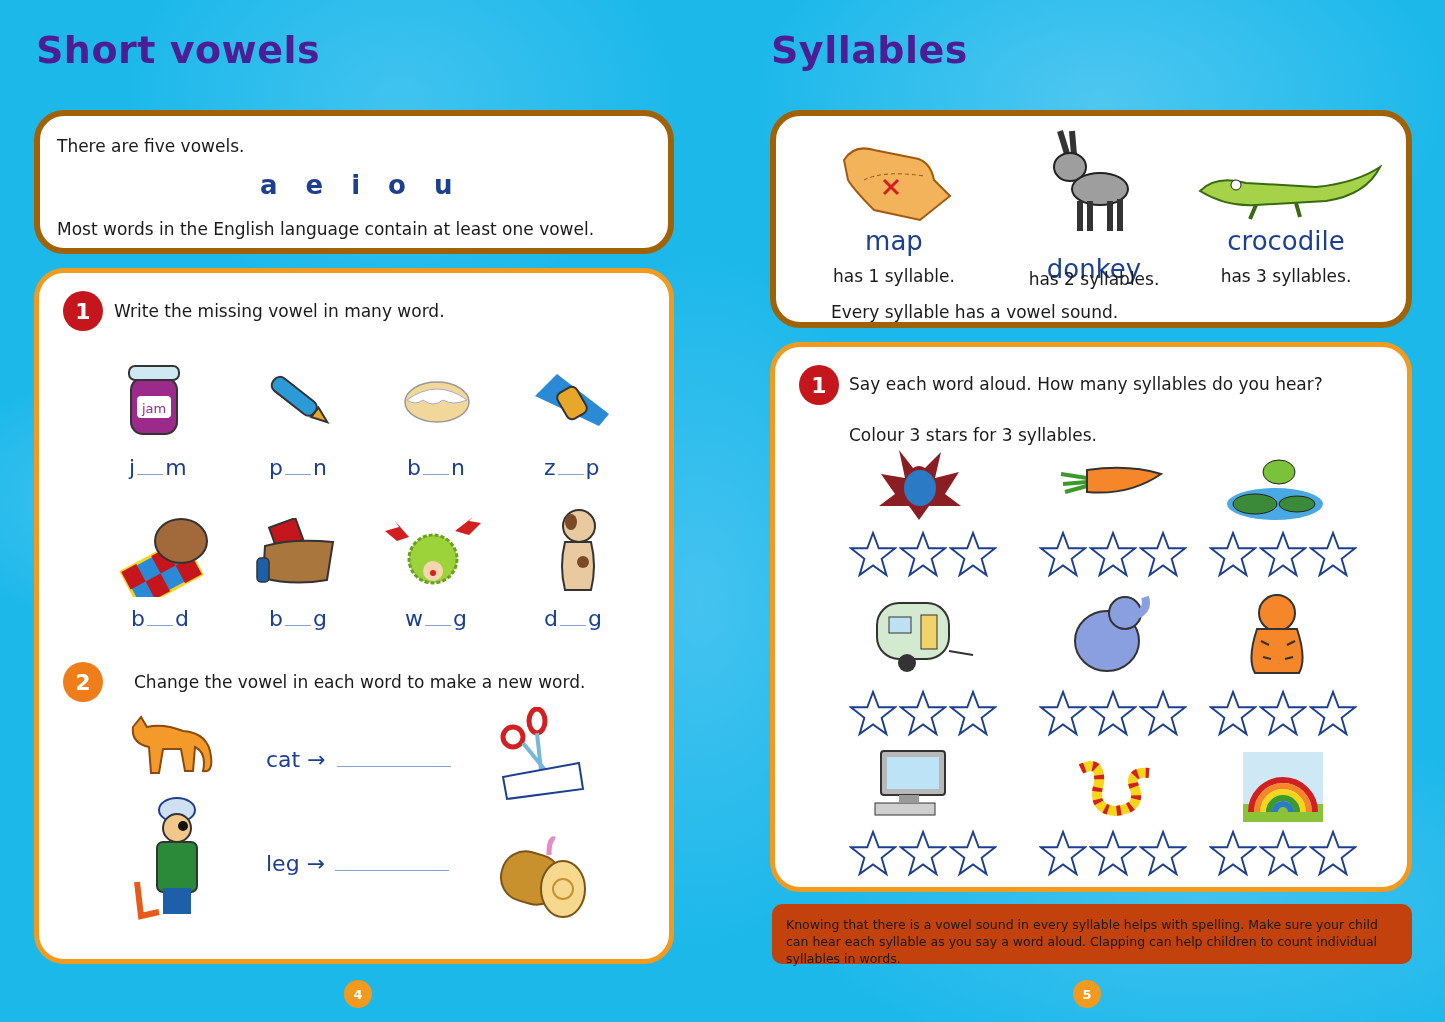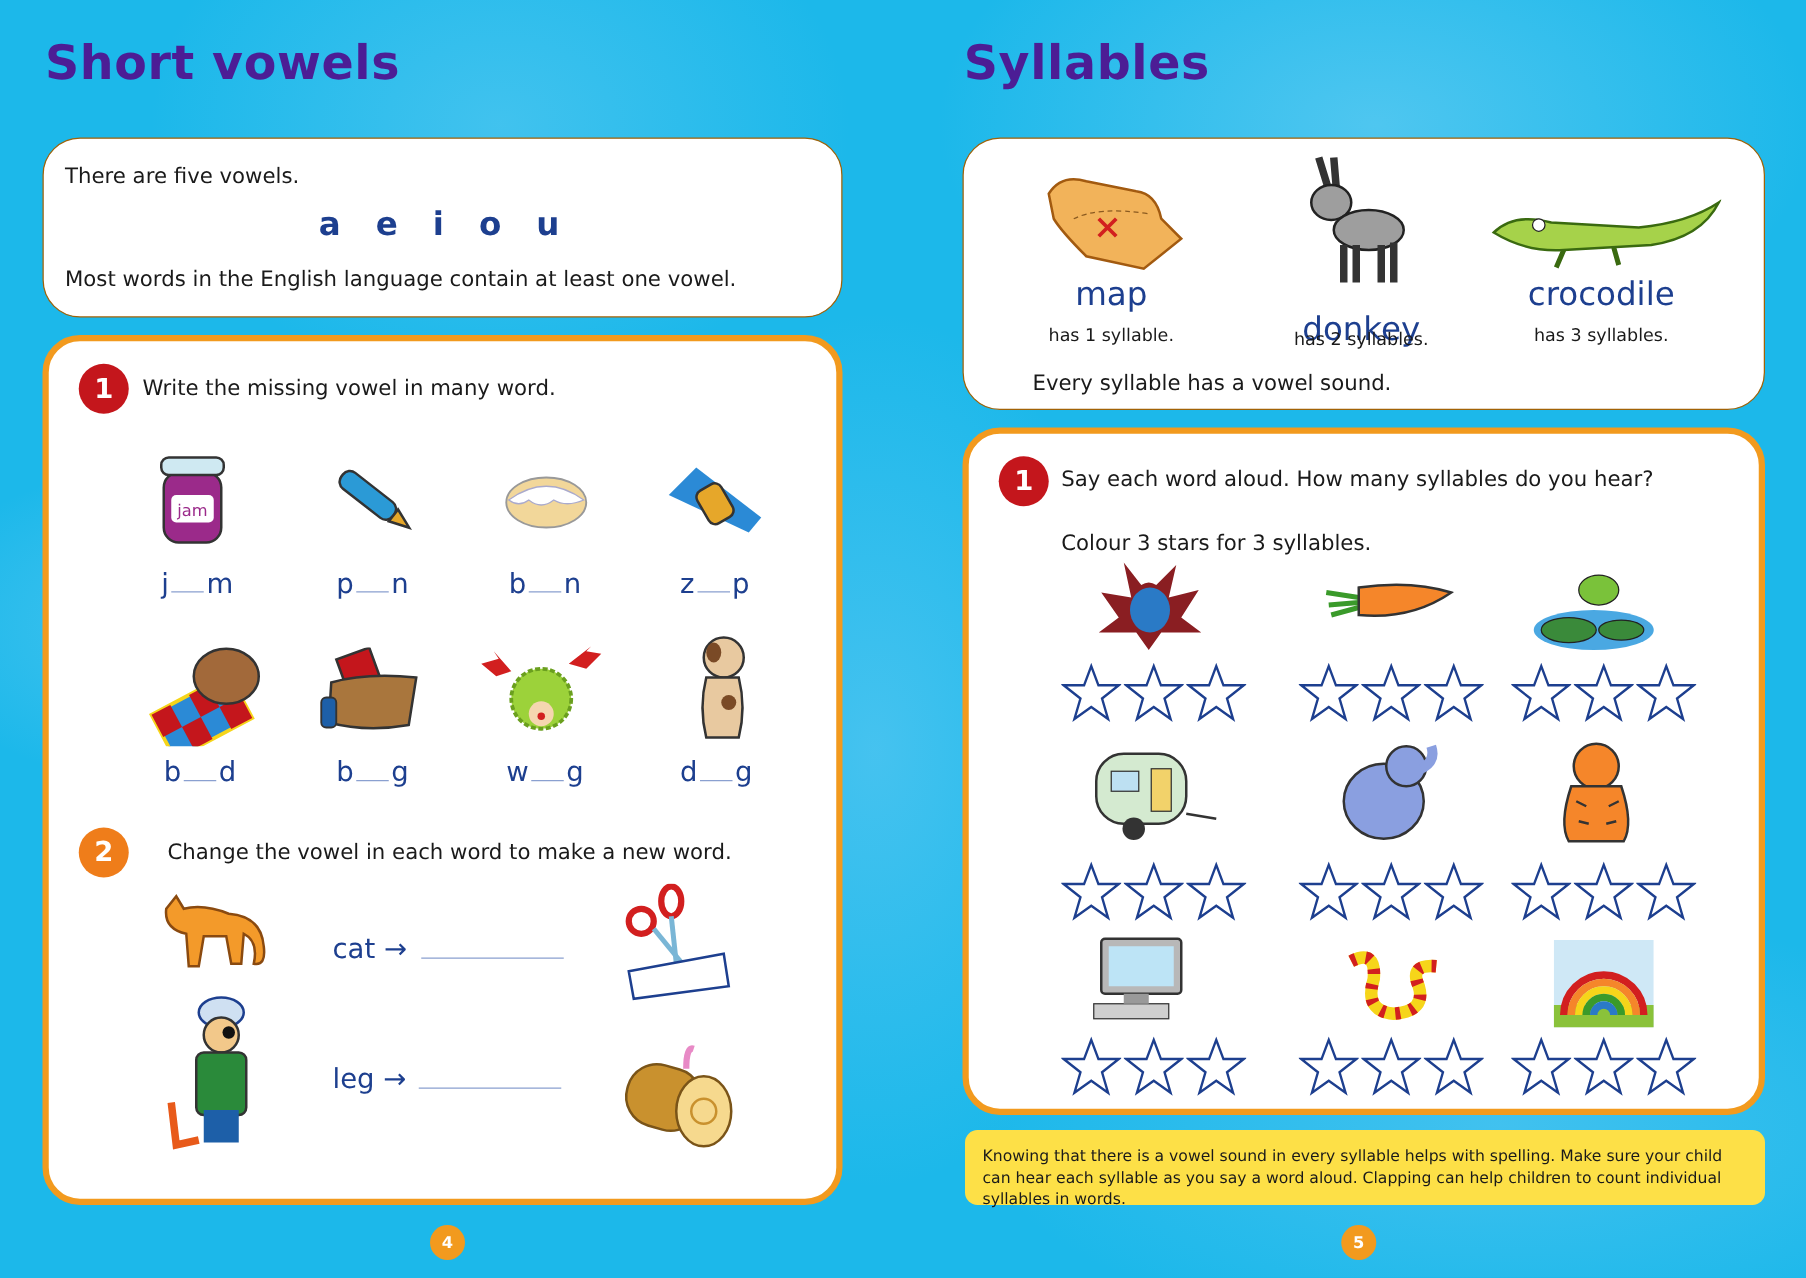--- a/index.html
+++ b/index.html
@@ -17,48 +17,48 @@
     color: #1a1a1a;
   }
   .page-title {
     position: absolute; top: 28px;
     font-family: "DejaVu Sans", sans-serif; font-weight: bold;
     font-size: 38px; color: #4c1d95; letter-spacing: .5px;
   }
   .box {
     position: absolute; background: #fff; border-radius: 30px;
   }
-  .box.yellow { border: 1px solid #a16207; }
+  .box.yellow { border: 6px solid #a16207; }
   .box.orange { border: 5px solid #f29a1e; }
   .txt { position: absolute; font-size: 17px; color: #1a1a1a; white-space: nowrap; }
   .vowels { position: absolute; font-size: 26px; font-weight: bold; color: #1d3f8f; display: flex; gap: 28px; }
   .badge {
     position: absolute; width: 40px; height: 40px; border-radius: 50%;
     color: #fff; font-weight: bold; font-size: 22px;
     display: flex; align-items: center; justify-content: center;
   }
   .badge.red { background: #c4161c; }
   .badge.orange { background: #ef7d1a; }
   .pic { position: absolute; display: flex; align-items: center; justify-content: flex-start; }
   .word { position: absolute; font-size: 22px; color: #1d3f8f; text-align: center; white-space: nowrap; }
   .blank { display: inline-block; border-bottom: 1.5px solid #8aa0d0; width: 26px; height: 2px; margin: 0 2px; }
   .line { position: absolute; border-bottom: 1.5px solid #8aa0d0; }
   .stars { position: absolute; display: flex; gap: 2px; }
   .stars svg { width: 48px; height: 48px; }
   .tip {
-    position: absolute; background: #fde047; border-radius: 10px;
+    position: absolute; background: #c2410c; border-radius: 10px;
     font-size: 12.5px; line-height: 17px; color: #1a1a1a; padding: 12px 14px;
   }
   .pagenum {
     position: absolute; width: 28px; height: 28px; border-radius: 50%;
     background: #f29a1e; color: #fff; font-weight: bold; font-size: 13px;
     display: flex; align-items: center; justify-content: center;
   }
   .syl-word { position: absolute; font-size: 26px; color: #1d3f8f; text-align: center; width: 180px; }
-  .syl-desc { position: absolute; font-size: 14px; color: #1a1a1a; text-align: center; width: 180px; }
+  .syl-desc { position: absolute; font-size: 17px; color: #1a1a1a; text-align: center; width: 180px; }
 </style>
 </head>
 <body>
 
 <div class="page-title" style="left:36px;">Short vowels</div>
 
 <div class="box yellow" style="left:34px; top:110px; width:640px; height:144px;">
   <div class="txt" style="left:17px; top:20px;">There are five vowels.</div>
   <div class="vowels" style="left:220px; top:54px;">
     <span>a</span>

